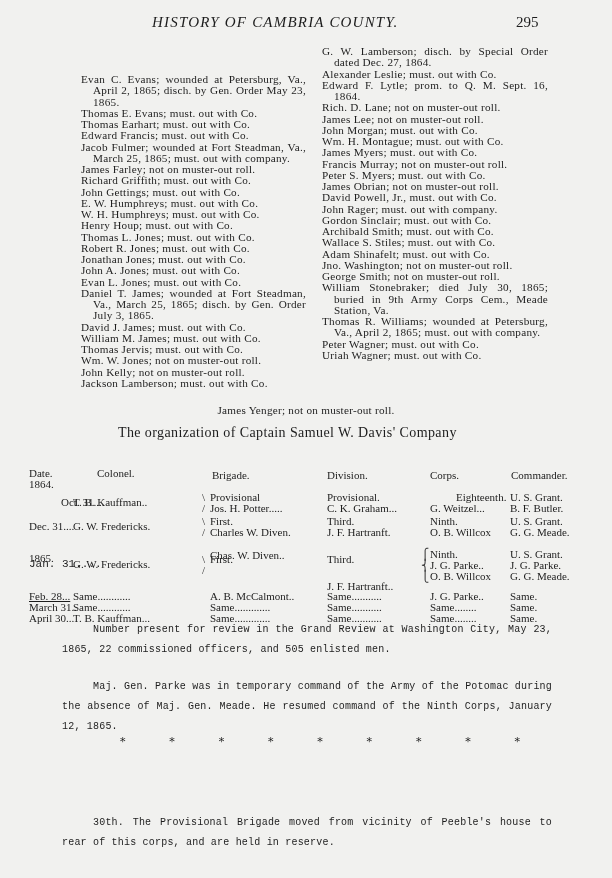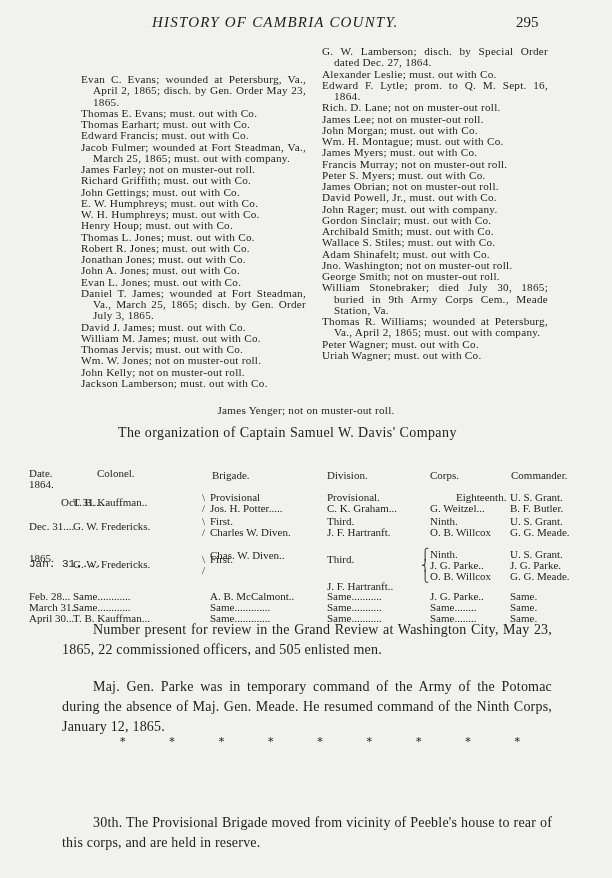--- a/index.html
+++ b/index.html
@@ -42,21 +42,21 @@
   }
   .section-title .l2 { padding-left: 0; margin-left: -18px; }
   .org-table {
     position: absolute; top: 468px; left: 29px; width: 570px;
     font-family: "Liberation Serif", serif; font-size: 11px; line-height: 11px;
   }
   .org-table .cell { position: absolute; white-space: nowrap; }
   .brace { position: absolute; font-size: 11px; color: #333; }
   .para {
     position: absolute; left: 62px; width: 490px;
-    font-family: Liberation Serif, serif; font-size: 14px; line-height: 20px;
+    font-family: Liberation Mono, monospace; font-size: 10px; line-height: 20px;
     text-align: justify; letter-spacing: 0.2px;
   }
   .para .indent { display: inline-block; width: 31px; }
   .stars {
     position: absolute; top: 735px; left: 120px; width: 400px;
     display: flex; justify-content: space-between; font-size: 11px;
   }
 </style>
 </head>
 <body>
@@ -164,21 +164,21 @@
       <span class="cell" style="left: 181px; top: 82px;">Chas. W. Diven..</span>
       <span class="cell" style="left: 298px; top: 86px;">Third.</span>
       <span class="cell" style="left: 298px; top: 97px; margin-top: 16px;">J. F. Hartranft..</span>
       <span class="cell" style="left: 401px; top: 81px;">Ninth.</span>
       <span class="cell" style="left: 401px; top: 92px;">J. G. Parke..</span>
       <span class="cell" style="left: 401px; top: 103px;">O. B. Willcox</span>
       <span class="cell" style="left: 481px; top: 81px;">U. S. Grant.</span>
       <span class="cell" style="left: 481px; top: 92px;">J. G. Parke.</span>
       <span class="cell" style="left: 481px; top: 103px;">G. G. Meade.</span>
       <span class="brace" style="left: 392px; top: 81px; line-height: 11px;">⎧<br>⎨<br>⎩</span>
-      <span class="cell" style="left: 0px; top: 123px;">Feb. 28...</span>
+      <span class="cell" style="left: 0px; top: 123px; text-decoration: underline;">Feb. 28...</span>
       <span class="cell" style="left: 44px; top: 123px;">Same............</span>
       <span class="cell" style="left: 181px; top: 123px;">A. B. McCalmont..</span>
       <span class="cell" style="left: 298px; top: 123px;">Same...........</span>
       <span class="cell" style="left: 401px; top: 123px;">J. G. Parke..</span>
       <span class="cell" style="left: 481px; top: 123px;">Same.</span>
       <span class="cell" style="left: 0px; top: 134px;">March 31..</span>
       <span class="cell" style="left: 44px; top: 134px;">Same............</span>
       <span class="cell" style="left: 181px; top: 134px;">Same.............</span>
       <span class="cell" style="left: 298px; top: 134px;">Same...........</span>
       <span class="cell" style="left: 401px; top: 134px;">Same........</span>

